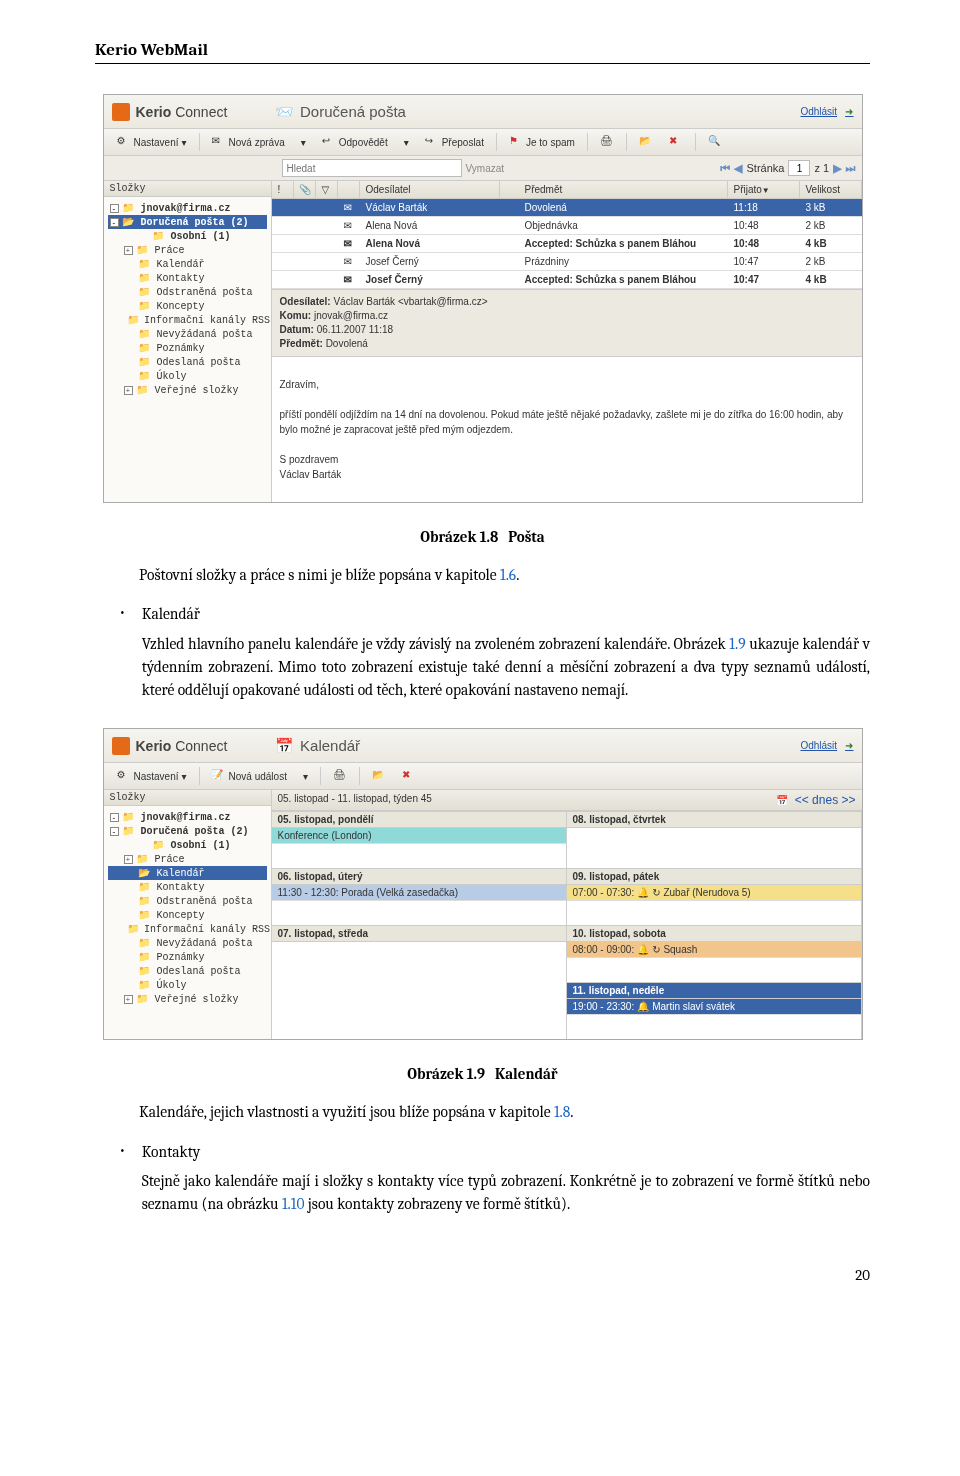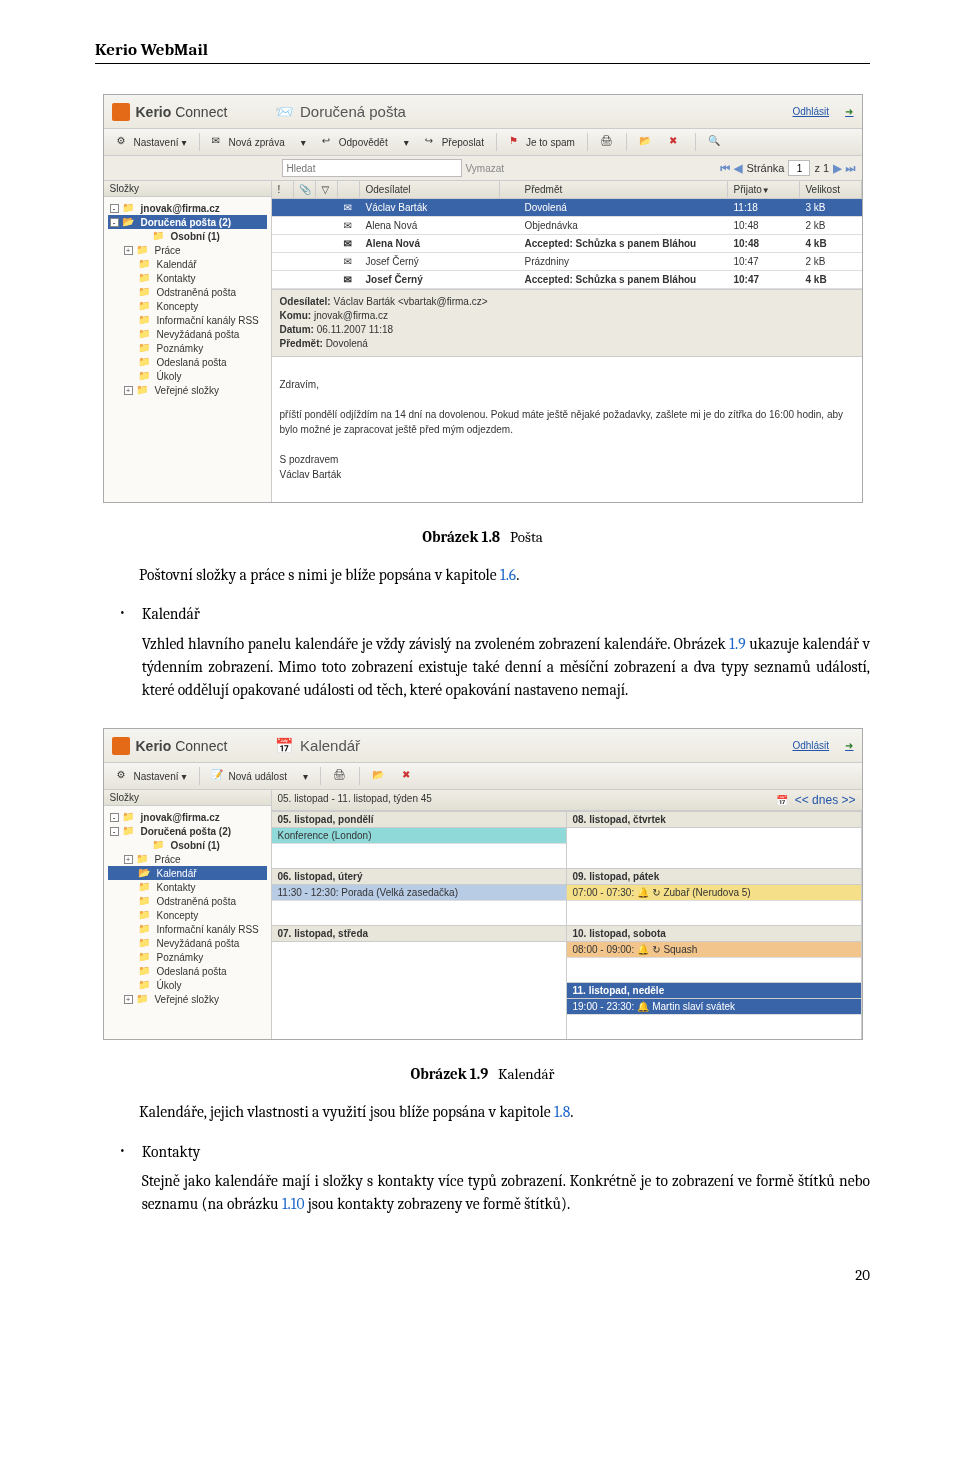--- a/index.html
+++ b/index.html
@@ -7,49 +7,49 @@
   .page { padding: 40px 90px 60px 95px; }
   .doc-header { font-family: Cambria, Georgia, serif; font-weight: bold; font-size: 17px; padding-bottom: 4px; border-bottom: 1px solid #000; margin-bottom: 30px; }
   .screenshot { border: 1px solid #aaa; background: #fff; font-family: Tahoma, Arial, sans-serif; font-size: 11px; color: #333; margin: 0 auto; }
   .ss1 { width: 760px; }
   .ss2 { width: 760px; }
   .kerio-header { display:flex; align-items:center; justify-content:space-between; background: linear-gradient(#f4f4f0,#ece9e0); border-bottom:1px solid #ccc; padding:4px 8px; height:34px; }
   .kerio-logo { display:flex; align-items:center; gap:6px; }
   .kerio-logo .sq { width:18px; height:18px; background:#e46a18; border-radius:2px; }
   .kerio-logo b { font-size:14px; color:#444; font-weight:bold; }
   .kerio-title { display:flex; align-items:center; gap:6px; font-size:15px; color:#555; margin-left:40px; }
-  .logout { font-size:10px; color:#25a; text-decoration:underline; display:flex; align-items:center; gap:16px; }
+  .logout { font-size:10px; color:#25a; text-decoration:underline; display:flex; align-items:center; gap:8px; }
   .toolbar { display:flex; align-items:center; gap:2px; background: linear-gradient(#f6f5f1,#e7e4dc); border-bottom:1px solid #ccc; padding:3px 6px; }
   .tbtn { display:flex; align-items:center; gap:3px; padding:2px 6px; border:1px solid transparent; border-radius:2px; font-size:10px; color:#333;}
   .tbtn .ic { width:14px; height:14px; display:inline-block; }
   .sep { width:1px; height:18px; background:#ccc; margin:0 3px; }
   .toolbar2 { display:flex; align-items:center; gap:4px; background:#eeece5; border-bottom:1px solid #ccc; padding:3px 6px; }
   .searchbox{ border:1px solid #bbb; background:#fff; height:18px; width:180px; padding:0 4px; font-size:10px; }
   .main-split { display:flex; }
-  .sidebar { width:168px; border-right:1px solid #ccc; background:#fbfaf6; }
+  .sidebar { width:168px; border-right:1px solid #ccc; background:#fbfaf6;font-family:Liberation Mono, monospace; }
   .sidebar-hdr{ background:linear-gradient(#efede5,#e2dfd4); font-size:10px; padding:2px 6px; border-bottom:1px solid #ccc;}
   .tree { padding:4px 4px 12px 4px; }
   .tree-item{ display:flex; align-items:center; gap:4px; padding:1px 2px; font-size:10px; color:#333; white-space:nowrap;}
   .tree-item.sel{ background:#3a64a8; color:#fff; }
   .tree-item.bold{ font-weight:bold;}
   .tree-item .exp{ width:9px; height:9px; border:1px solid #888; font-size:8px; line-height:7px; text-align:center; color:#555; background:#fff;}
   .tree-item .noexp{ width:11px;}
   .tree-item .fic{ width:14px; height:12px;}
   .indent1{ padding-left:16px;} .indent2{ padding-left:30px;}
   .content { flex:1; display:flex; flex-direction:column; }
   .msg-cols { display:flex; background:linear-gradient(#efede5,#e2dfd4); border-bottom:1px solid #ccc; font-size:10px; }
   .msg-cols div{ padding:3px 6px; border-right:1px solid #ccc;}
   .c-flag{width:22px;} .c-att{width:22px;} .c-ic{width:22px;} .c-from{width:140px;} .c-subj{flex:1;margin-left:19px;} .c-date{width:72px;} .c-size{width:62px;}
   .msg-row{ display:flex; font-size:10px; border-bottom:1px solid #ddd; align-items:center; }
   .msg-row.sel{ background:#3a64a8; color:#fff;}
   .msg-row.bold{ font-weight:bold;}
   .msg-row span{ padding:3px 6px;}
   .preview-hdr{ background:#ece9e0; border-top:1px solid #ccc; border-bottom:1px solid #ccc; padding:5px 8px; font-size:10px; line-height:1.4;}
   .preview-body{ padding:20px 8px; font-size:10px; line-height:1.5; background:#fff;}
-  .caption{ text-align:center; font-family: Cambria, Georgia, serif; font-size:15px; margin:25px 0 18px;}
+  .caption{ text-align:center; font-family: Cambria, Georgia, serif; font-size:15px; margin:25px 0 18px;font-weight:bold;}
   .body-text{ font-family: Cambria, Georgia, serif; font-size:15.5px; line-height:1.5; margin: 0 0 12px 0; text-align:justify;}
   .bullet-row{ display:flex; gap:16px; margin:16px 0 6px 24px;}
   .bullet-dot{ font-size:15px;}
   .bullet-text{ font-family: Cambria, Georgia, serif; font-size:15.5px; line-height:1.5; flex:1;}
   .link{ color:#1b66c9;}
   .cal-cols{ display:flex; background:linear-gradient(#efede5,#e2dfd4); border-bottom:1px solid #ccc; font-size:10px; padding:3px 6px; justify-content:space-between;}
   .cal-grid{ display:flex;}
   .cal-col{ flex:1; border-right:1px solid #ccc;}
   .day-hdr{ background:#e8e5da; font-weight:bold; font-size:10px; padding:2px 6px; border-top:1px solid #ccc; border-bottom:1px solid #ccc;}
   .day-hdr.sel{ background:#3a64a8; color:#fff;}

